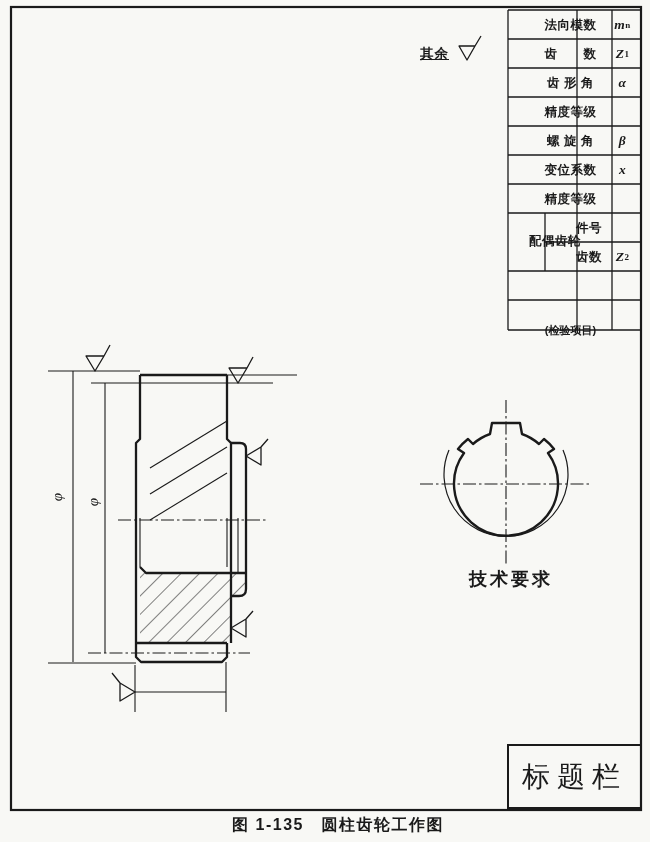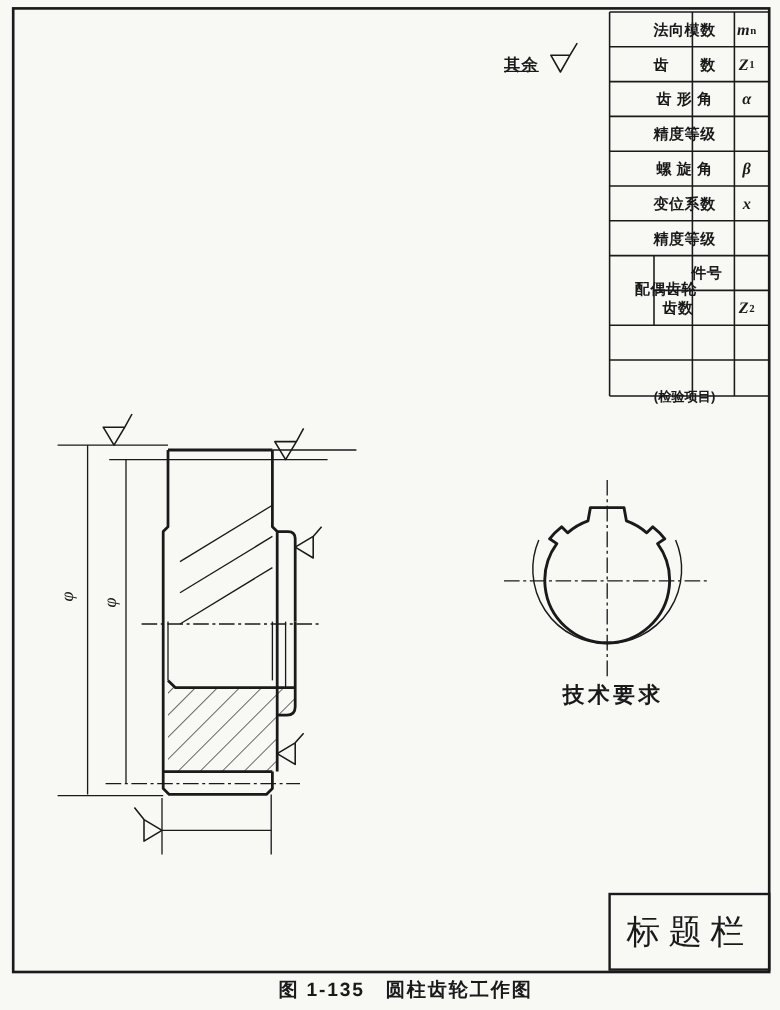--- a/index.html
+++ b/index.html
@@ -147,21 +147,21 @@
   <span class="cell" style="left:509px;top:156px;width:67px;height:28px">变位系数</span>
   <span class="cell sym" style="left:578px;top:156px;width:33px;height:28px"><i>x</i><sub></sub></span>
 
   <span class="cell" style="left:509px;top:185px;width:67px;height:28px">精度等级</span>
 
   <span class="cell mate-group" style="left:509px;top:214px;width:36px;height:56px">
     <span>配偶</span>
     <span>齿轮</span>
   </span>
   <span class="cell" style="left:546px;top:214px;width:30px;height:28px">件号</span>
-  <span class="cell" style="left:522px;top:243px;width:30px;height:28px">齿数</span>
+  <span class="cell" style="left:546px;top:243px;width:30px;height:28px">齿数</span>
   <span class="cell sym" style="left:578px;top:243px;width:33px;height:28px"><i>Z</i><sub>2</sub></span>
 
   <span class="cell insp" style="left:509px;top:272px;width:67px;height:28px">(检验项目)</span>
 
   <span class="note" style="left:420px;top:45px">其余</span>
 
   <span class="phi" style="left:47px;top:487px">φ</span>
   <span class="phi" style="left:83px;top:492px">φ</span>
 
   <span class="tech-req">技术要求</span>

